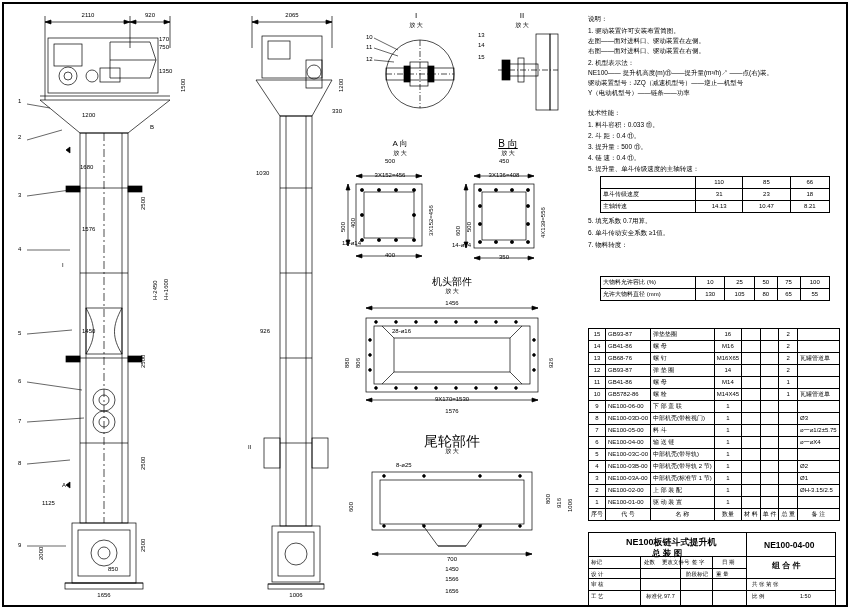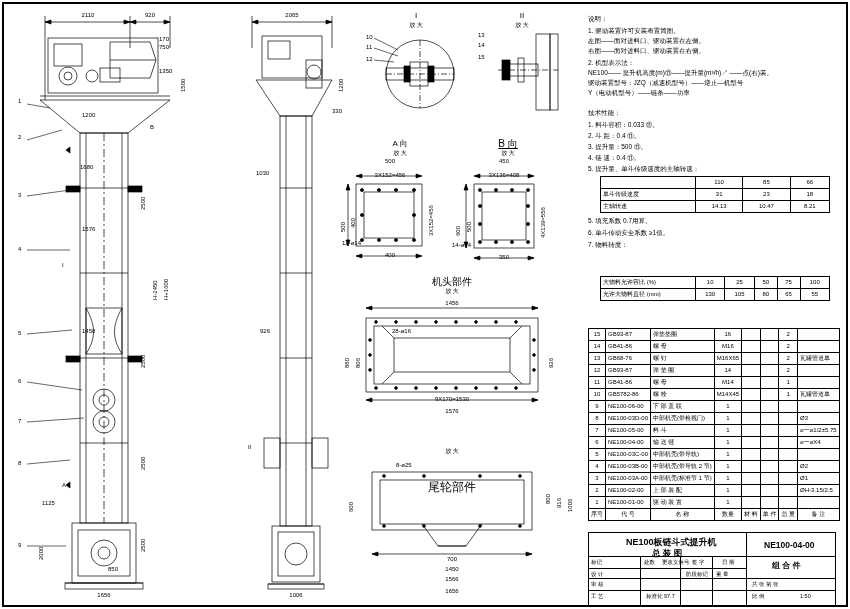--- a/index.html
+++ b/index.html
@@ -344,21 +344,21 @@
     </g>
   </svg>
   <div class="txt c" style="left:452px;top:300px;">1456</div>
   <div class="txt" style="left:392px;top:328px;">28-ø16</div>
   <div class="vtxt" style="left:344px;top:368px;">880</div>
   <div class="vtxt" style="left:355px;top:368px;">806</div>
   <div class="vtxt" style="left:548px;top:368px;">926</div>
   <div class="txt c" style="left:452px;top:396px;">9X170=1530</div>
   <div class="txt c" style="left:452px;top:408px;">1576</div>
 
-  <div class="txt c" style="left:452px;top:438px;font-size:12px;margin-top:46px;">尾轮部件</div>
+  <div class="txt c" style="left:452px;top:438px;font-size:14px;">尾轮部件</div>
   <div class="txt c" style="left:452px;top:448px;">放 大</div>
   <svg width="200" height="100" style="left:352px;top:460px;">
     <g stroke="#000" fill="none" stroke-width="0.7">
       <rect x="20" y="12" width="160" height="58"></rect>
       <rect x="28" y="20" width="144" height="44"></rect>
       <path d="M70,64 L86,86 L114,86 L130,64"></path>
       <line x1="86" y1="86" x2="114" y2="86"></line>
       <g fill="#000">
         <circle cx="32" cy="16" r="1.4"></circle>
           <circle cx="72" cy="16" r="1.4"></circle>

